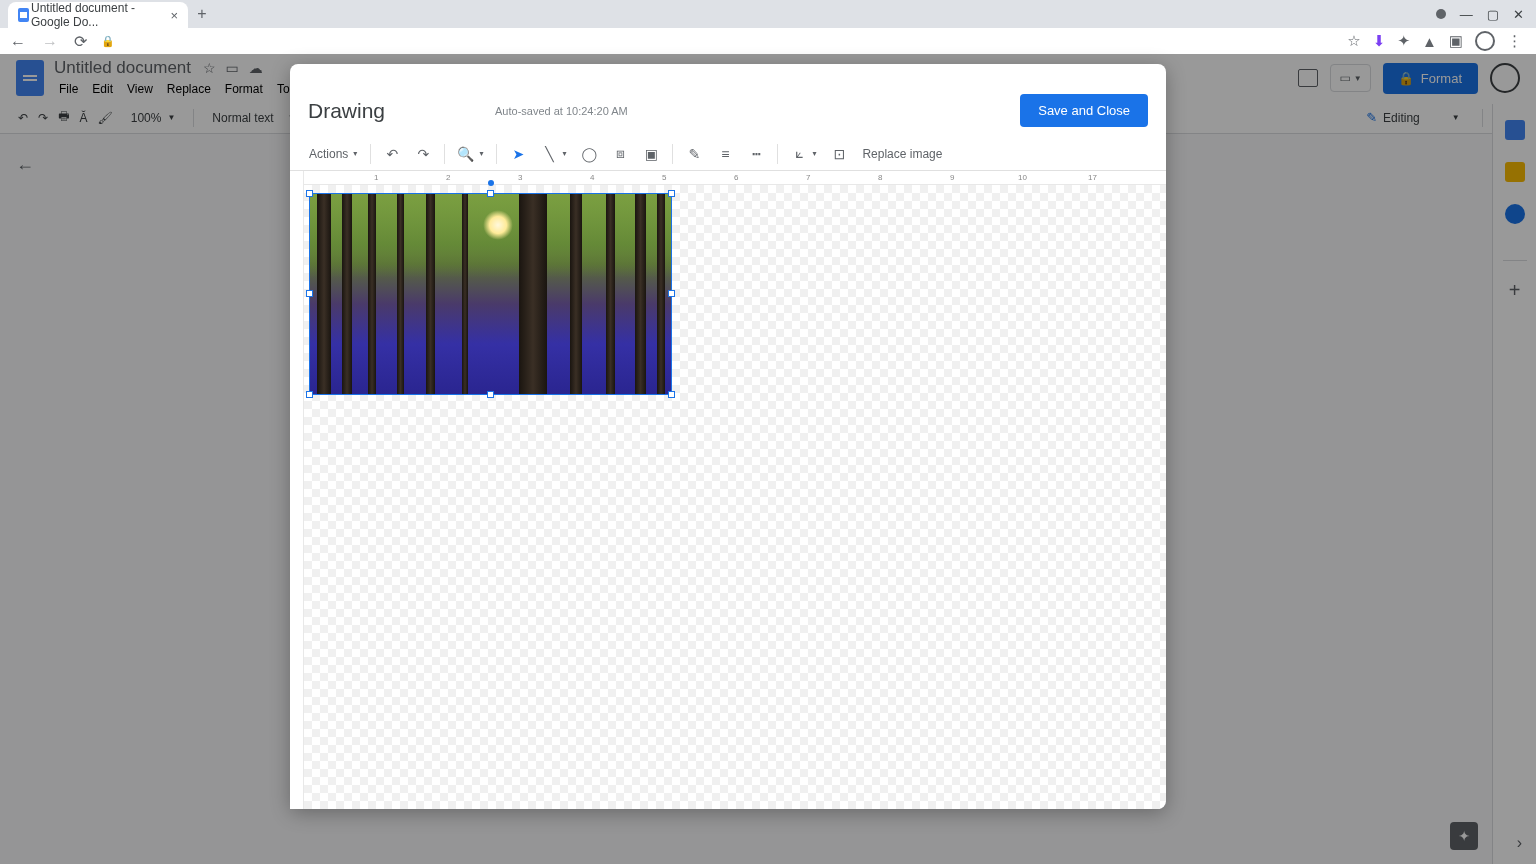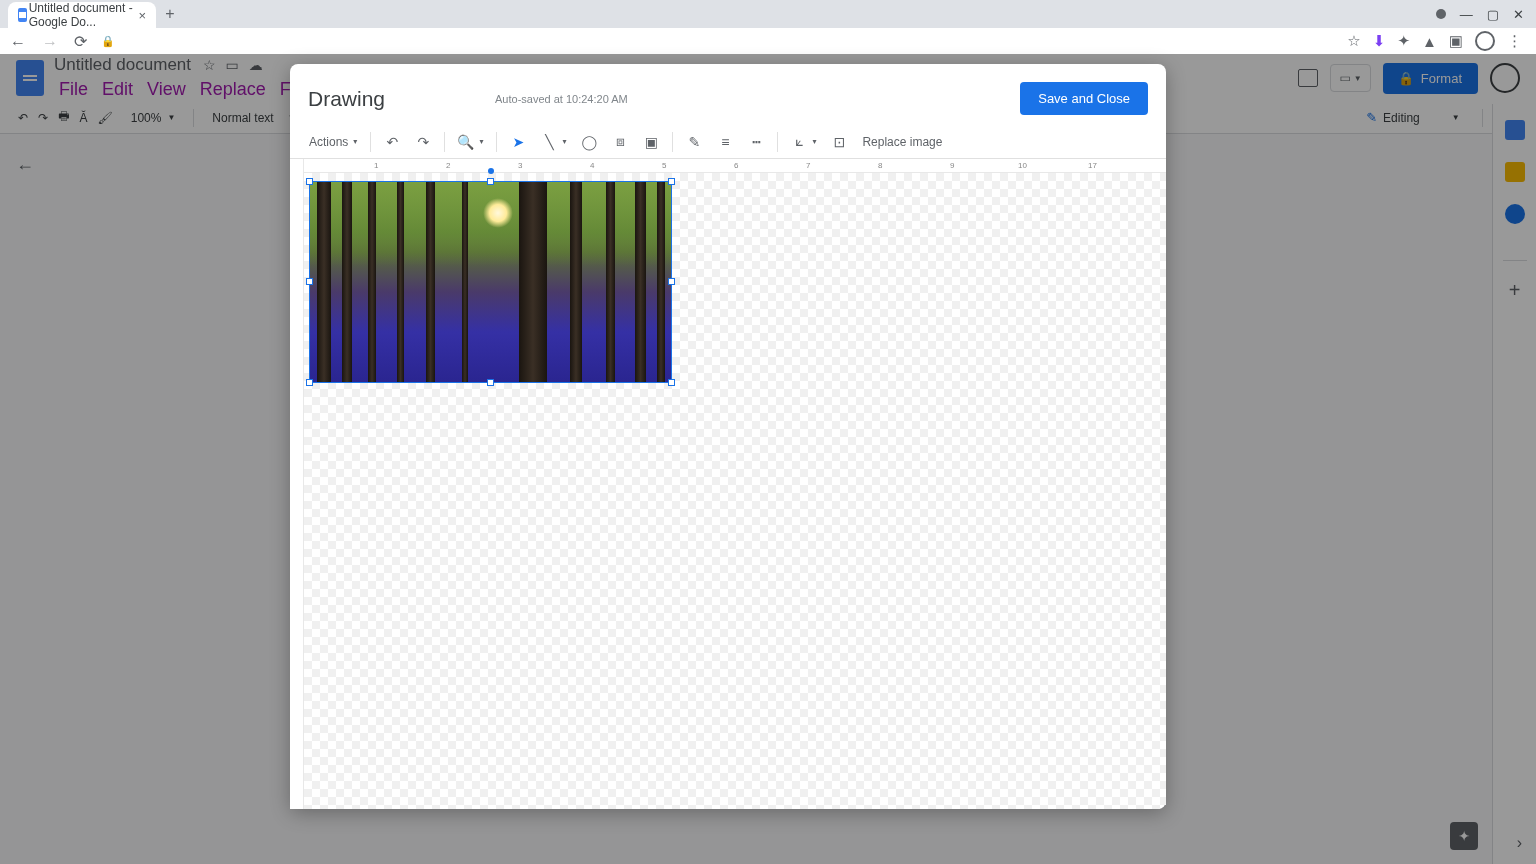--- a/index.html
+++ b/index.html
@@ -1,21 +1,21 @@
 <!DOCTYPE html>
 <html><head>
   <meta charset="utf-8">
   <style>
     * { margin: 0; padding: 0; box-sizing: border-box; font-family: Arial, sans-serif; }
     body { width: 1536px; height: 864px; overflow: hidden; background: #fff; position: relative; }
     
     
     .browser-chrome { height: 54px; background: #fff; display: flex; flex-direction: column; }
     .tab-bar { height: 28px; background: #dee1e6; display: flex; align-items: flex-end; padding-left: 8px; }
-    .tab { background: #fff; height: 26px; display: flex; align-items: center; padding: 0 10px; border-radius: 8px 8px 0 0; width: 148px; gap: 2px; font-size: 12px; color: #3c4043; }
+    .tab { background: #fff; height: 26px; display: flex; align-items: center; padding: 0 10px; border-radius: 8px 8px 0 0; width: 180px; gap: 2px; font-size: 12px; color: #3c4043; }
     .tab-favicon { width: 14px; height: 14px; background: #4285f4; border-radius: 2px; display:flex; align-items:center; justify-content:center; }
     .tab-favicon::after { content:''; width:7px; height:1.5px; background:#fff; box-shadow: 0 2px 0 #fff, 0 4px 0 #fff; position: relative; top:-2px;}
     .tab-close { margin-left: auto; font-size: 13px; color: #5f6368; cursor: pointer; }
     .new-tab { width: 28px; height: 28px; display: flex; align-items: center; justify-content: center; color: #5f6368; font-size: 16px; cursor: pointer; }
     .window-controls { margin-left: auto; display: flex; gap: 14px; padding: 0 12px; align-items: center; height: 28px; }
     .window-controls span { font-size: 13px; color: #3c4043; cursor: pointer; }
     .wc-circle { width:10px; height:10px; border-radius:50%; background:#5f6368; display:inline-block;}
     
     .address-bar { height: 26px; display: flex; align-items: center; padding: 0 10px; gap: 14px; }
     .nav-icons { display: flex; gap: 16px; align-items: center; color: #5f6368; }
@@ -26,21 +26,21 @@
     .avatar-circle { width: 20px; height: 20px; border: 2px solid #5f6368; border-radius: 50%; }
     
     
     .docs-header { height: 48px; display: flex; align-items: center; padding: 0 16px; gap: 10px; }
     .docs-logo { width: 28px; height: 36px; background: #4285f4; border-radius: 3px; position: relative; display:flex; flex-direction:column; justify-content:center; align-items:center; gap:2px;}
     .docs-logo::before, .docs-logo::after { content:''; width:14px; height:2px; background:#fff;}
     .doc-title-area { display: flex; flex-direction: column; gap: 2px; }
     .doc-title-row { display: flex; align-items: center; gap: 12px; }
     .doc-title { font-size: 17px; color: #5f6368; }
     .title-icons { display: flex; gap: 10px; color: #5f6368; font-size: 14px; }
-    .menu-bar { display: flex; gap: 4px; font-size: 18px; color: #a21caf; }
+    .menu-bar { display: flex; gap: 4px; font-size: 12px; color: #000000; }
     .menu-bar span { padding: 2px 5px; cursor: pointer; }
     .header-right { margin-left: auto; display: flex; align-items: center; gap: 12px; }
     .present-btn { display: flex; align-items: center; gap: 3px; padding: 6px 8px; border: 1px solid #dadce0; border-radius: 4px; color:#5f6368; font-size:12px;}
     .share-btn { background: #1a73e8; color: #fff; padding: 8px 16px; border-radius: 4px; font-size: 13px; display: flex; align-items: center; gap: 6px; cursor: pointer; }
     .profile-avatar { width: 30px; height: 30px; border: 2.5px solid #3c4043; border-radius: 50%; }
     .comment-icon-hdr { width:20px; height:18px; border:1.5px solid #5f6368; border-radius:2px; position:relative;}
     
     
     .docs-toolbar { height: 32px; display: flex; align-items: center; padding: 0 18px; gap: 12px; border-bottom: 1px solid #dadce0; font-size: 12px; color: #3c4043;}
     .tb-group { display: flex; align-items: center; gap: 10px; }
@@ -67,21 +67,21 @@
     
     
     .explore-btn { position: absolute; bottom: 14px; right: 58px; width: 28px; height: 28px; background: #5f6368; border-radius: 4px; display:flex; align-items:center; justify-content:center;}
     .explore-btn::after { content:'✦'; color:#fff; font-size:14px;}
     
     
     .overlay { position: absolute; top: 54px; left: 0; right: 0; bottom: 0; background: rgba(0,0,0,0.4); z-index: 10; }
     
     
     .drawing-modal { position: absolute; top: 64px; left: 290px; width: 876px; height: 745px; background: #fff; border-radius: 8px; z-index: 20; box-shadow: 0 4px 20px rgba(0,0,0,0.3); display: flex; flex-direction: column; }
-    .modal-header { padding: 18px 18px 10px 18px; display: flex; align-items: center; }
+    .modal-header { padding: 30px 18px 10px 18px; display: flex; align-items: center; }
     .modal-title { font-size: 21px; color: #3c4043; }
     .autosave-text { font-size: 11px; color: #80868b; margin-left: 110px; }
     .save-close-btn { margin-left: auto; background: #1a73e8; color: #fff; padding: 9px 18px; border-radius: 4px; font-size: 13px; cursor: pointer; font-weight: 500; }
     
     .modal-toolbar { height: 34px; display: flex; align-items: center; padding: 0 14px; gap: 5px; border-bottom: 1px solid #e0e0e0; font-size: 12px; color: #5f6368;}
     .mtb-item { padding: 4px 5px; display: flex; align-items: center; gap: 3px; cursor:pointer;}
     .mtb-sep { width: 1px; height: 20px; background: #e0e0e0; margin: 0 3px; }
     .tb-icon { width: 16px; height: 16px; display: inline-flex; align-items: center; justify-content: center; font-size: 14px; }
     .dd-arrow { font-size: 8px; margin-left: 2px; }
     

